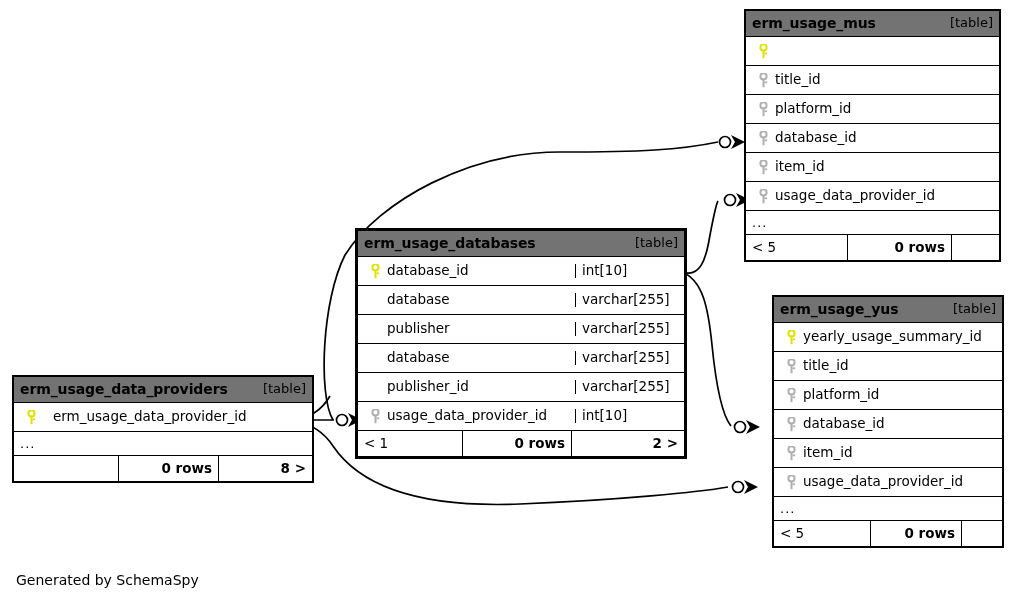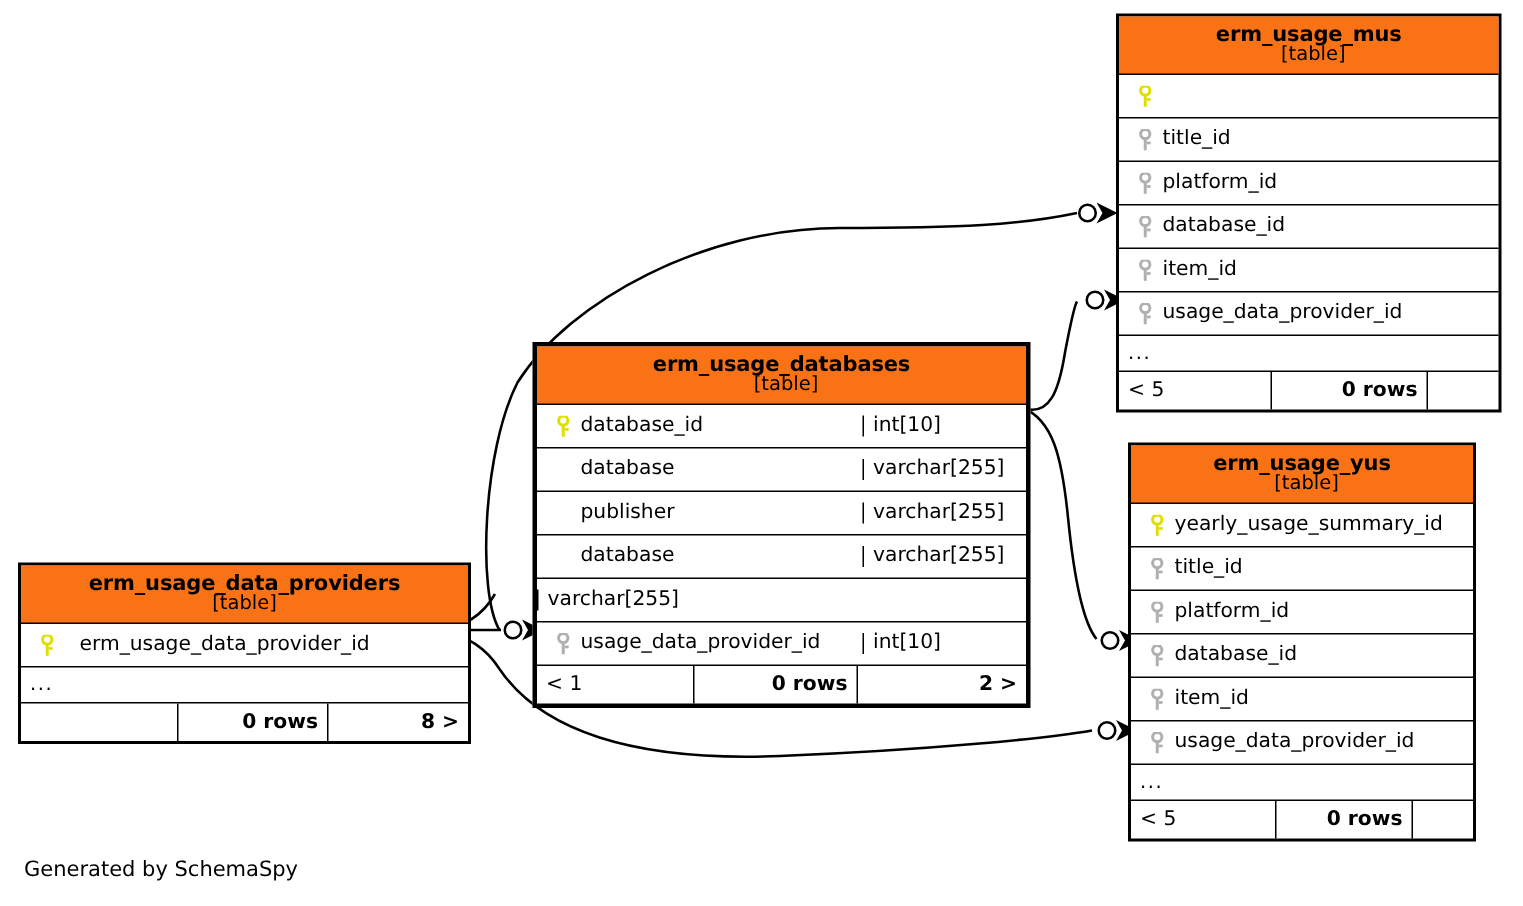--- a/index.html
+++ b/index.html
@@ -34,27 +34,26 @@
     box-sizing: border-box;
     font-size: 13.5px;
     line-height: 1;
   }
   .er-table.focal {
     border-width: 3px;
   }
 
   .tbl-head {
     display: flex;
-    align-items: center;
+    align-items: flex-start;
     justify-content: space-between;
-    background: #f97316;
+    background: #737373;
     border-bottom: 1.5px solid #000000;
     padding: 5px 6px 6px 6px;
     white-space: nowrap;
-    flex-direction: column;
   }
   .tbl-name {
     font-weight: bold;
     font-size: 14px;
     letter-spacing: -0.1px;
   }
   .tbl-tag {
     font-size: 13px;
     font-weight: normal;
     padding-left: 6px;
@@ -299,20 +298,24 @@
 
   <div class="col-row">
     <span class="col-name">
       <span class="keyslot"></span>
       <span class="col-label">database</span>
     </span>
     <span class="col-type" style="width:109px;">varchar[255]</span>
   </div>
 
   <div class="col-row">
+    <span class="col-name">
+      <span class="keyslot"></span>
+      <span class="col-label">publisher_id</span>
+    </span>
     <span class="col-type" style="width:109px;">varchar[255]</span>
   </div>
 
   <div class="col-row" style="border-bottom:1.5px solid #000;">
     <span class="col-name">
       <span class="keyslot">
         <svg width="9" height="15" viewBox="0 0 9 15">
             <circle cx="4.5" cy="3.4" r="3.1" fill="none" stroke="#b0b0b0" stroke-width="2"></circle>
             <rect x="3.5" y="5.6" width="2" height="8.6" fill="#b0b0b0"></rect>
             <rect x="5.5" y="8.4" width="2.6" height="1.8" fill="#b0b0b0"></rect>
@@ -323,21 +326,21 @@
     <span class="col-type" style="width:109px;">int[10]</span>
   </div>
 
   <div class="foot-row">
     <div class="foot-cell fc-left" style="width:104px;">&lt; 1</div>
     <div class="foot-cell fc-right" style="width:109px;">0 rows</div>
     <div class="foot-cell fc-right" style="flex:1;">2 &gt;</div>
   </div>
 </div>
 
-<div class="er-table" style="left:752px; top:295px; width:232px;">
+<div class="er-table" style="left:772px; top:295px; width:232px;">
   <div class="tbl-head">
     <span class="tbl-name">erm_usage_yus</span>
     <span class="tbl-tag">[table]</span>
   </div>
 
   <div class="col-row">
     <span class="col-name">
       <span class="keyslot">
         <svg width="9" height="15" viewBox="0 0 9 15">
             <circle cx="4.5" cy="3.4" r="3.1" fill="none" stroke="#e0e000" stroke-width="2"></circle>

